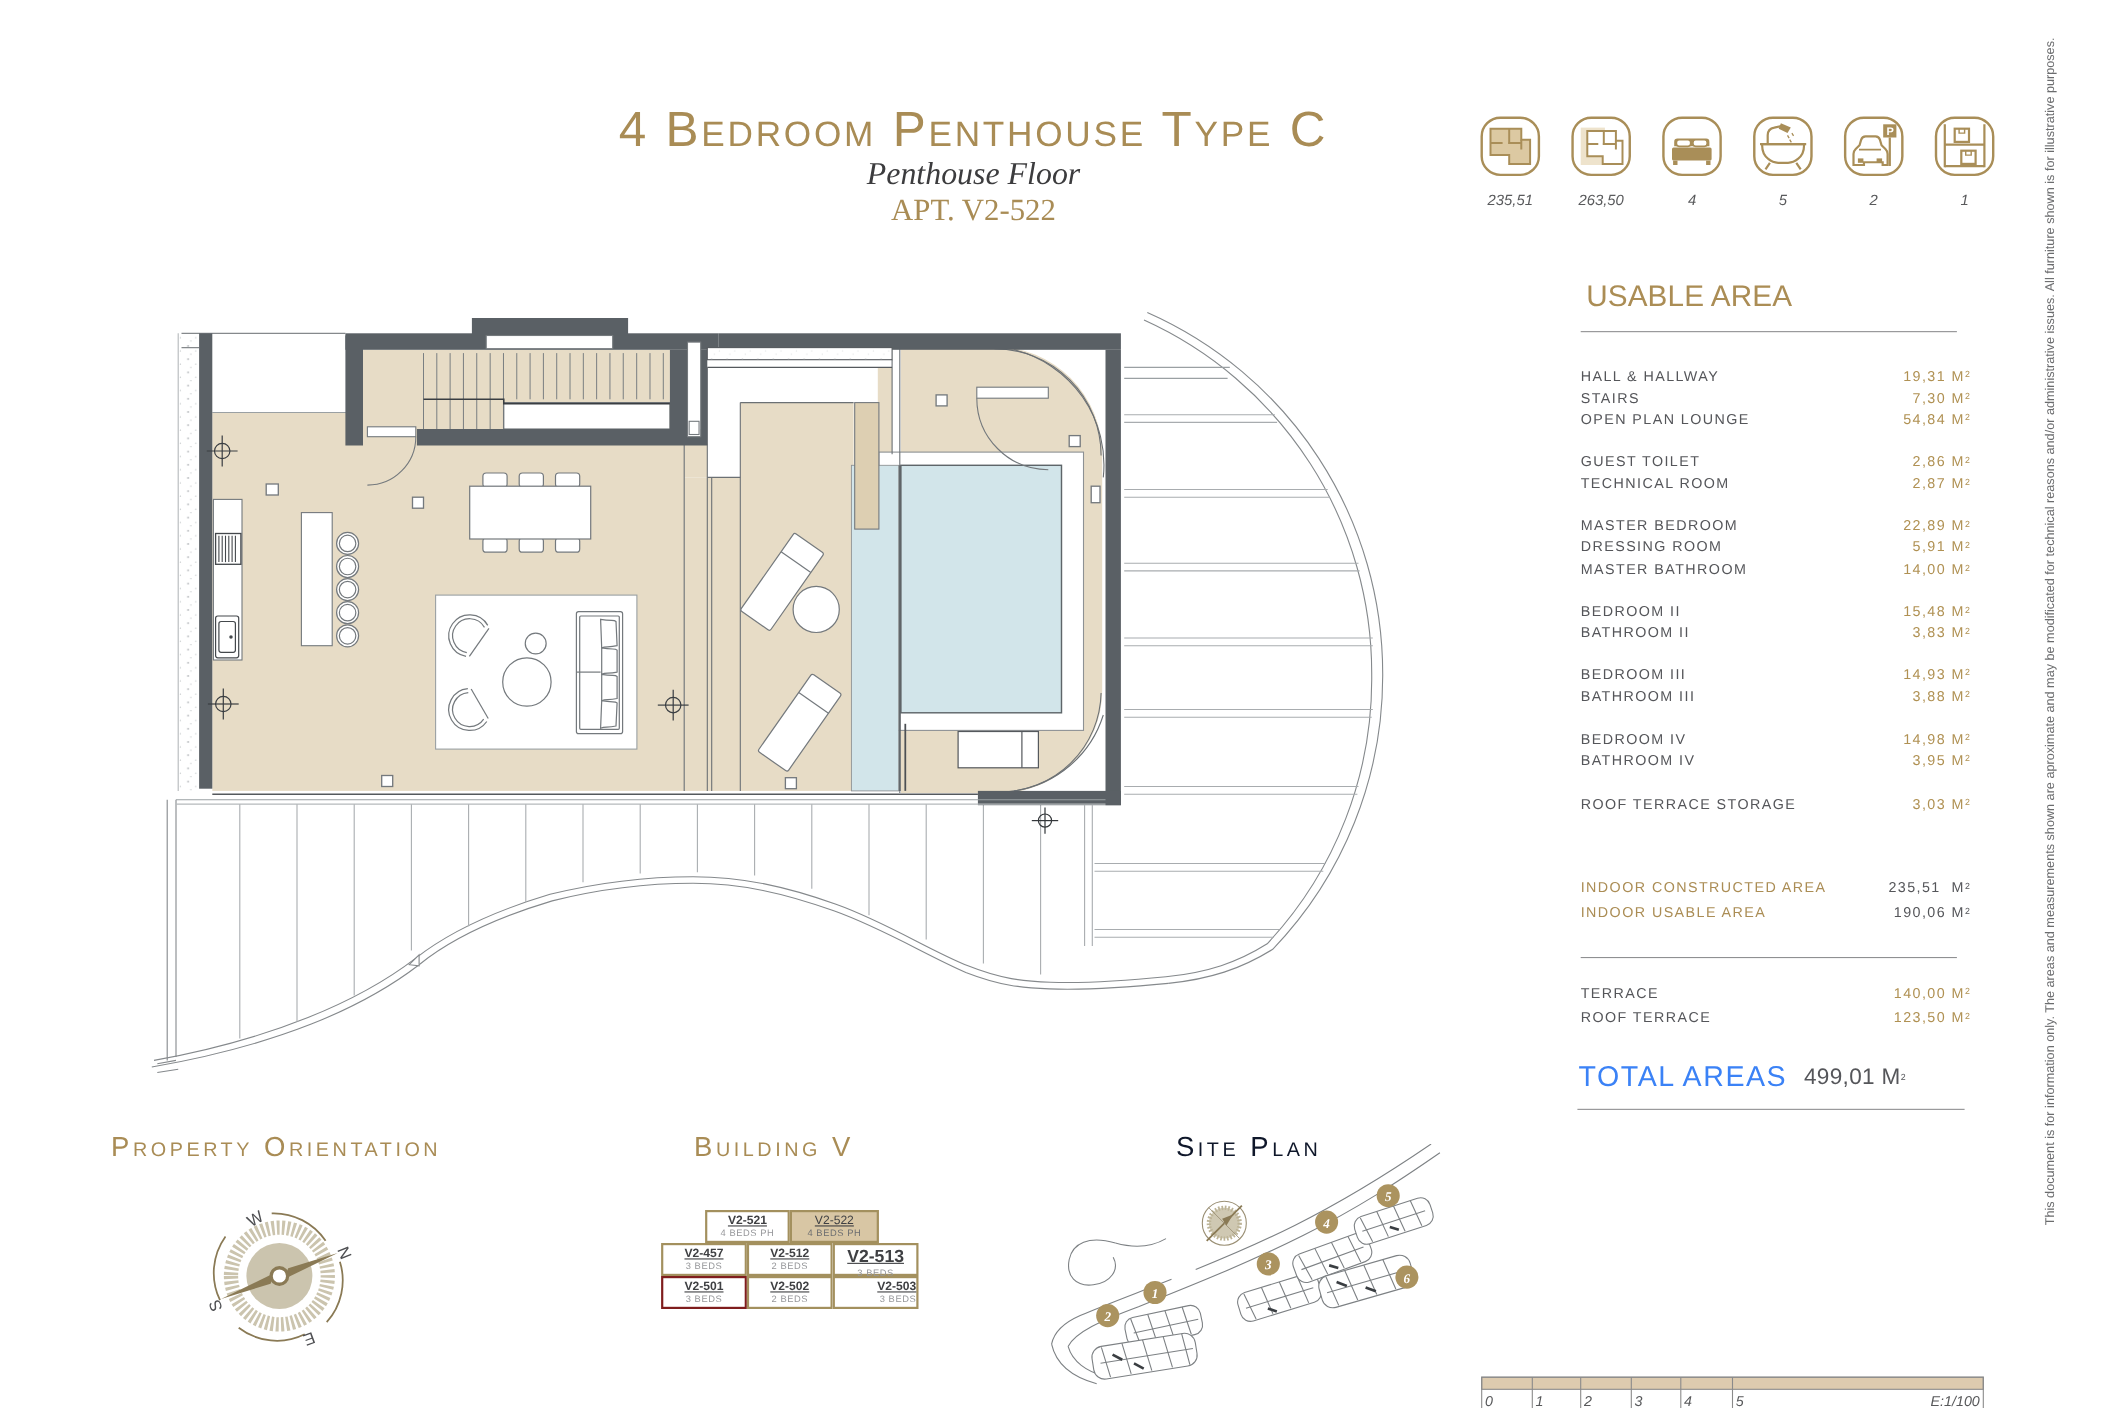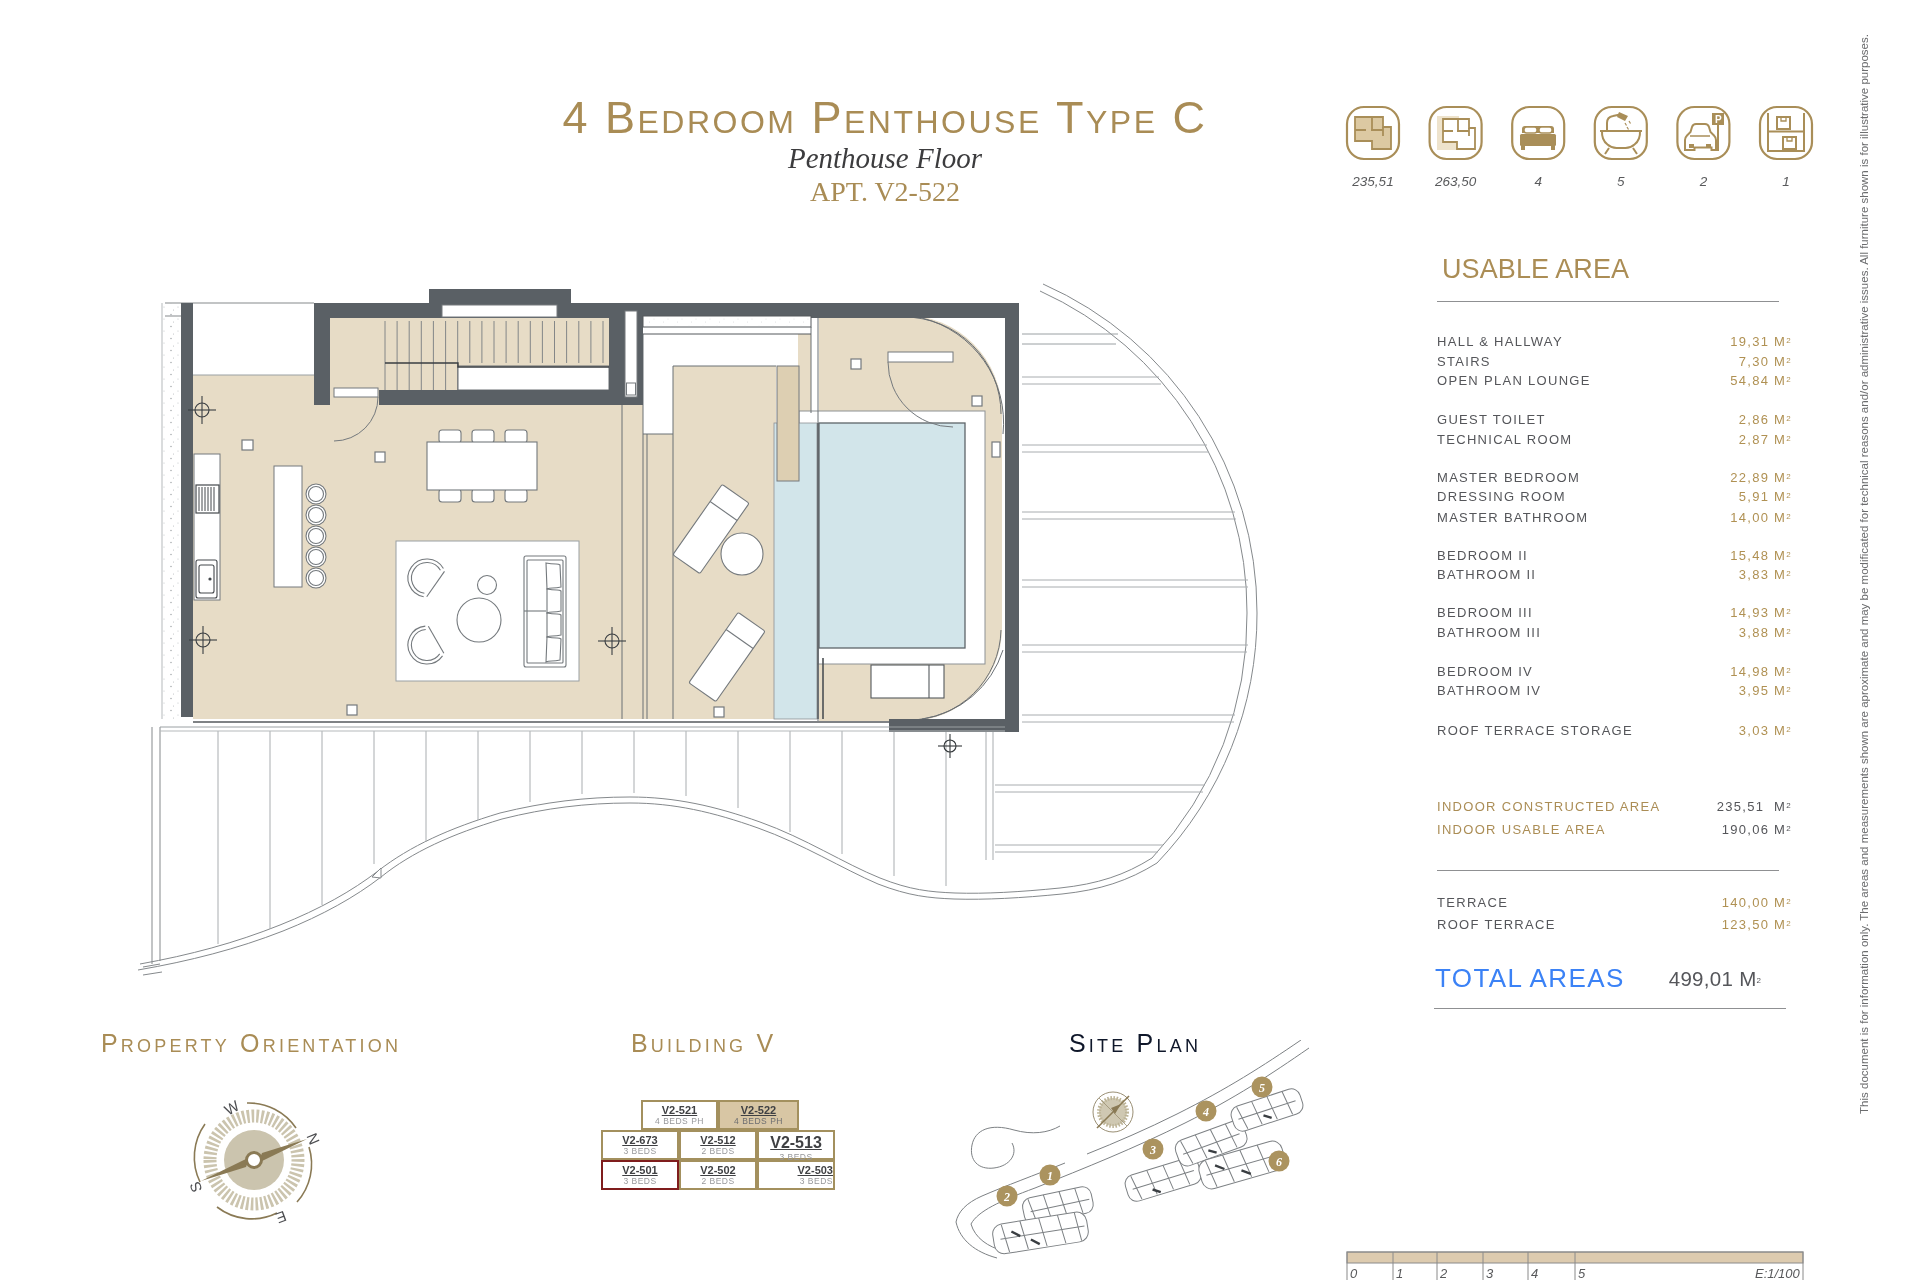--- a/index.html
+++ b/index.html
@@ -531,44 +531,44 @@
     <span class="val">140,00&nbsp;M<sup>2</sup></span>
   </div>
 
 <div class="row" style="top:917px;">
     <span class="lbl">ROOF TERRACE</span>
     <span class="val">123,50&nbsp;M<sup>2</sup></span>
   </div>
 
 <div class="abs" style="left:1435px;top:963px;font-size:26px;letter-spacing:1.4px;color:#3b82f6;">TOTAL AREAS</div>
 
-<div class="abs" style="left:1640px;top:967px;width:150px;text-align:center;font-size:20.5px;letter-spacing:0.3px;color:#55565a;">499,01 M<sup>2</sup></div>
+<div class="abs" style="left:1640px;top:967px;width:150px;text-align:left;font-size:20.5px;letter-spacing:0.3px;color:#55565a;">499,01 M<sup>2</sup></div>
 
 <div class="abs" style="left:1434px;top:1008px;width:352px;height:0;border-top:1px solid #8f9092;"></div>
 
 <div class="abs" style="left:101px;top:1029px;font-variant:small-caps;font-size:25px;letter-spacing:3.2px;color:#a98c55;">Property Orientation</div>
 
 <div class="abs" style="left:631px;top:1029px;font-variant:small-caps;font-size:25px;letter-spacing:3.2px;color:#a98c55;">Building V</div>
 
 <div class="abs" style="left:1069px;top:1029px;font-variant:small-caps;font-size:25px;letter-spacing:3.2px;color:#0f172a;">Site Plan</div>
 
 <div id="bchart" style="position:absolute;left:0;top:0;">
 
   <div class="abs" style="left:641px;top:1100px;width:73px;height:26px;border:2px solid #a3905e;background:#fff;text-align:center;">
     <div style="font-size:11px;font-weight:bold;color:#3f4043;text-decoration:underline;margin-top:2px;">V2-521</div>
     <div style="font-size:8.5px;color:#96979a;letter-spacing:0.5px;">4 BEDS PH</div>
   </div>
 
   <div class="abs" style="left:718px;top:1100px;width:77px;height:26px;border:2px solid #a3905e;background:#d8c6a4;text-align:center;">
-    <div style="font-size:11px;font-weight:bold;color:#3f4043;text-decoration:underline;margin-top:2px;">V2-522</div>
+    <div style="font-size:11px;font-weight:normal;color:#3f4043;text-decoration:underline;margin-top:2px;">V2-522</div>
     <div style="font-size:8.5px;color:#6d6e70;letter-spacing:0.5px;">4 BEDS PH</div>
   </div>
 
   <div class="abs" style="left:601px;top:1130px;width:74px;height:26px;border:2px solid #a3905e;background:#fff;text-align:center;">
-    <div style="font-size:11px;font-weight:bold;color:#3f4043;text-decoration:underline;margin-top:2px;">V2-673</div>
+    <div style="font-size:11px;font-weight:bold;color:#3f4043;text-decoration:underline;margin-top:2px;">V2-457</div>
     <div style="font-size:8.5px;color:#96979a;letter-spacing:0.5px;">3 BEDS</div>
   </div>
 
   <div class="abs" style="left:679px;top:1130px;width:74px;height:26px;border:2px solid #a3905e;background:#fff;text-align:center;">
     <div style="font-size:11px;font-weight:bold;color:#3f4043;text-decoration:underline;margin-top:2px;">V2-512</div>
     <div style="font-size:8.5px;color:#96979a;letter-spacing:0.5px;">2 BEDS</div>
   </div>
 
   <div class="abs" style="left:757px;top:1130px;width:74px;height:26px;border:2px solid #a3905e;background:#fff;text-align:center;">
     <div style="font-size:16px;font-weight:bold;color:#3f4043;text-decoration:underline;margin-top:2px;">V2-513</div>

